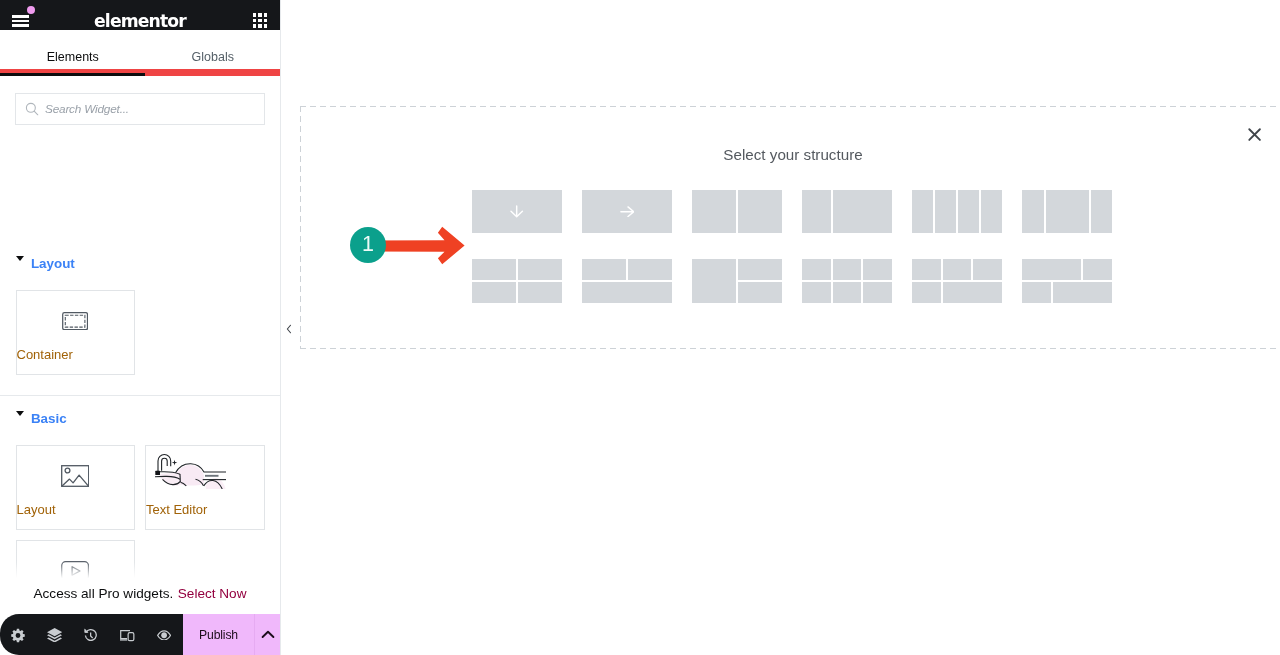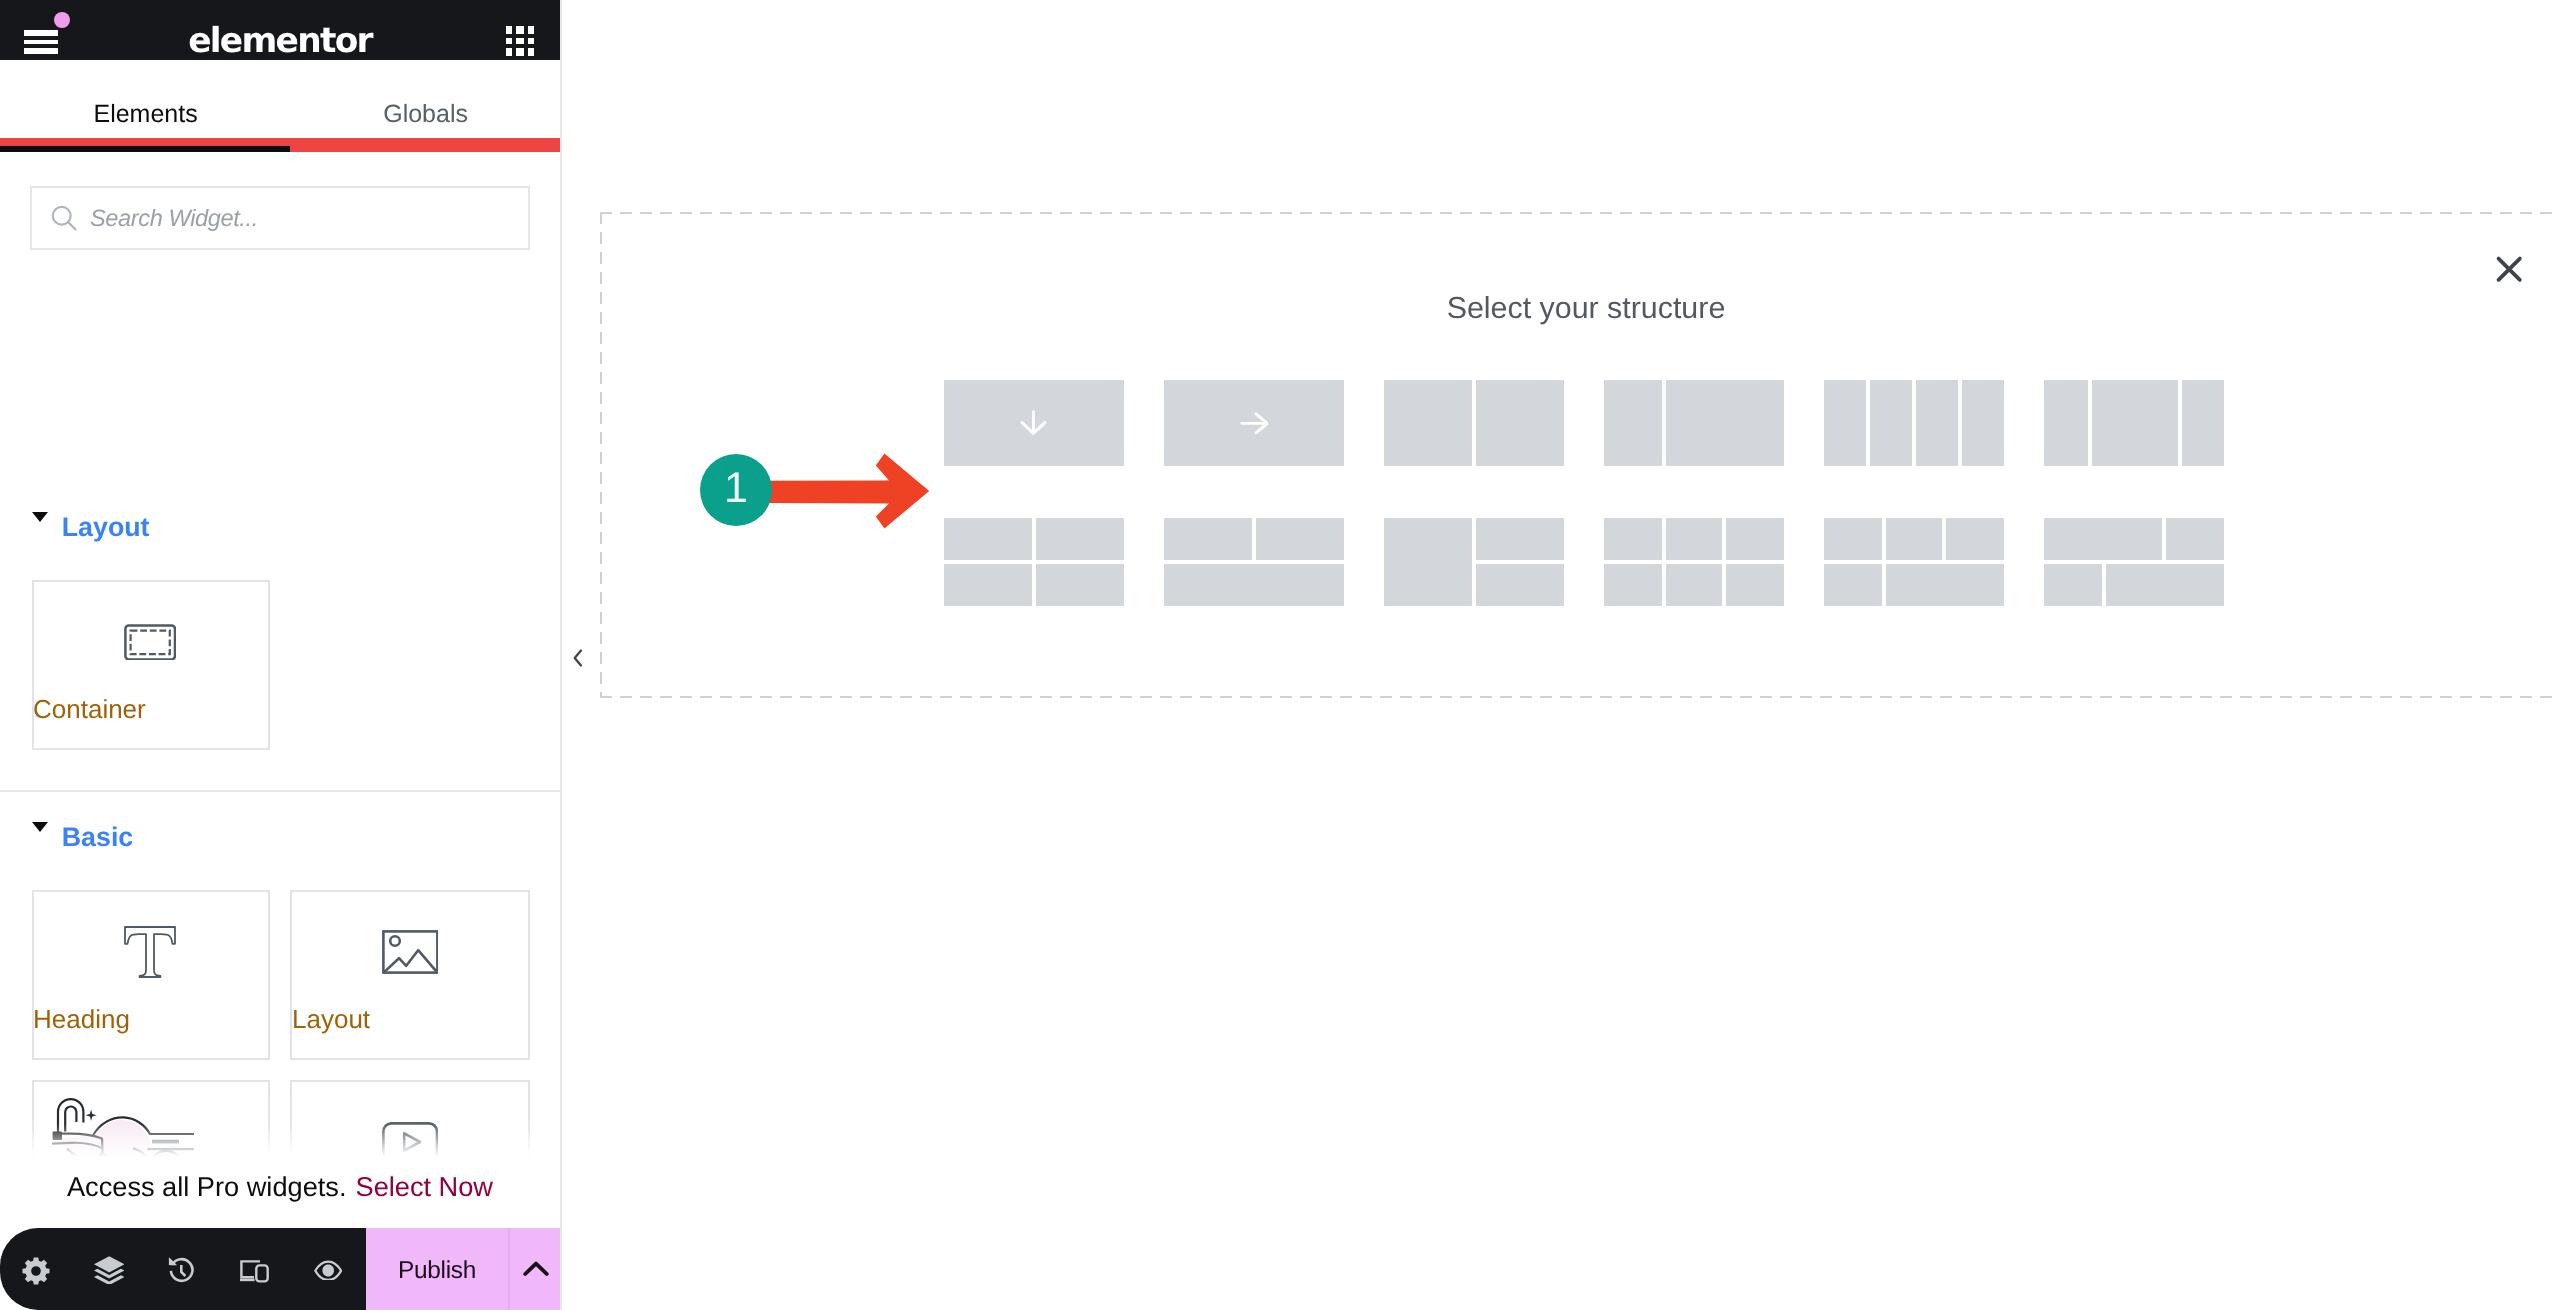--- a/index.html
+++ b/index.html
@@ -188,28 +188,20 @@
     <div class="divider" style="top:395px"></div>
 
     <div class="sec" style="top:411px">
       <div class="sec-title">
         <span class="caret"></span>
         <span>Basic</span>
       </div>
       <div class="widgets">
         <div class="wcell">
           <div class="wicon">
-            <svg width="26" height="26" viewBox="0 0 52 52">
-              <path d="M1.0 1.0 H51.0 V17.8 L48.5 17.8 C47.0 9.6 45.4 8.2 37.4 8.2 H30.0 V43.8 C30.0 48.4 31.2 49.5 36.4 50.0 V51.0 H15.6 V50.0 C20.8 49.5 22.0 48.4 22.0 43.8 V8.2 H14.6 C6.6 8.2 5.0 9.6 3.5 17.8 L1.0 17.8 Z" fill="none" stroke="#515962" stroke-width="1.8" stroke-linejoin="round"></path>
-            </svg>
-          </div>
-          <div class="wlabel">Heading</div>
-        </div>
-        <div class="wcell">
-          <div class="wicon">
             <svg width="28.4" height="22" viewBox="0 0 56.8 44">
               <rect x="1.4" y="1.4" width="54" height="41.2" fill="none" stroke="#515962" stroke-width="2.6"></rect>
               <circle cx="13" cy="11" r="4.8" fill="none" stroke="#515962" stroke-width="2.6"></circle>
               <path d="M1.6 42.6 L17 28.2 L24.2 35.8 L36.2 20.2 L55.4 42.6" fill="none" stroke="#515962" stroke-width="2.6" stroke-linejoin="round"></path>
             </svg>
           </div>
           <div class="wlabel">Layout</div>
         </div>
         <div class="wcell">
           <div class="wicon wicon-pro">

